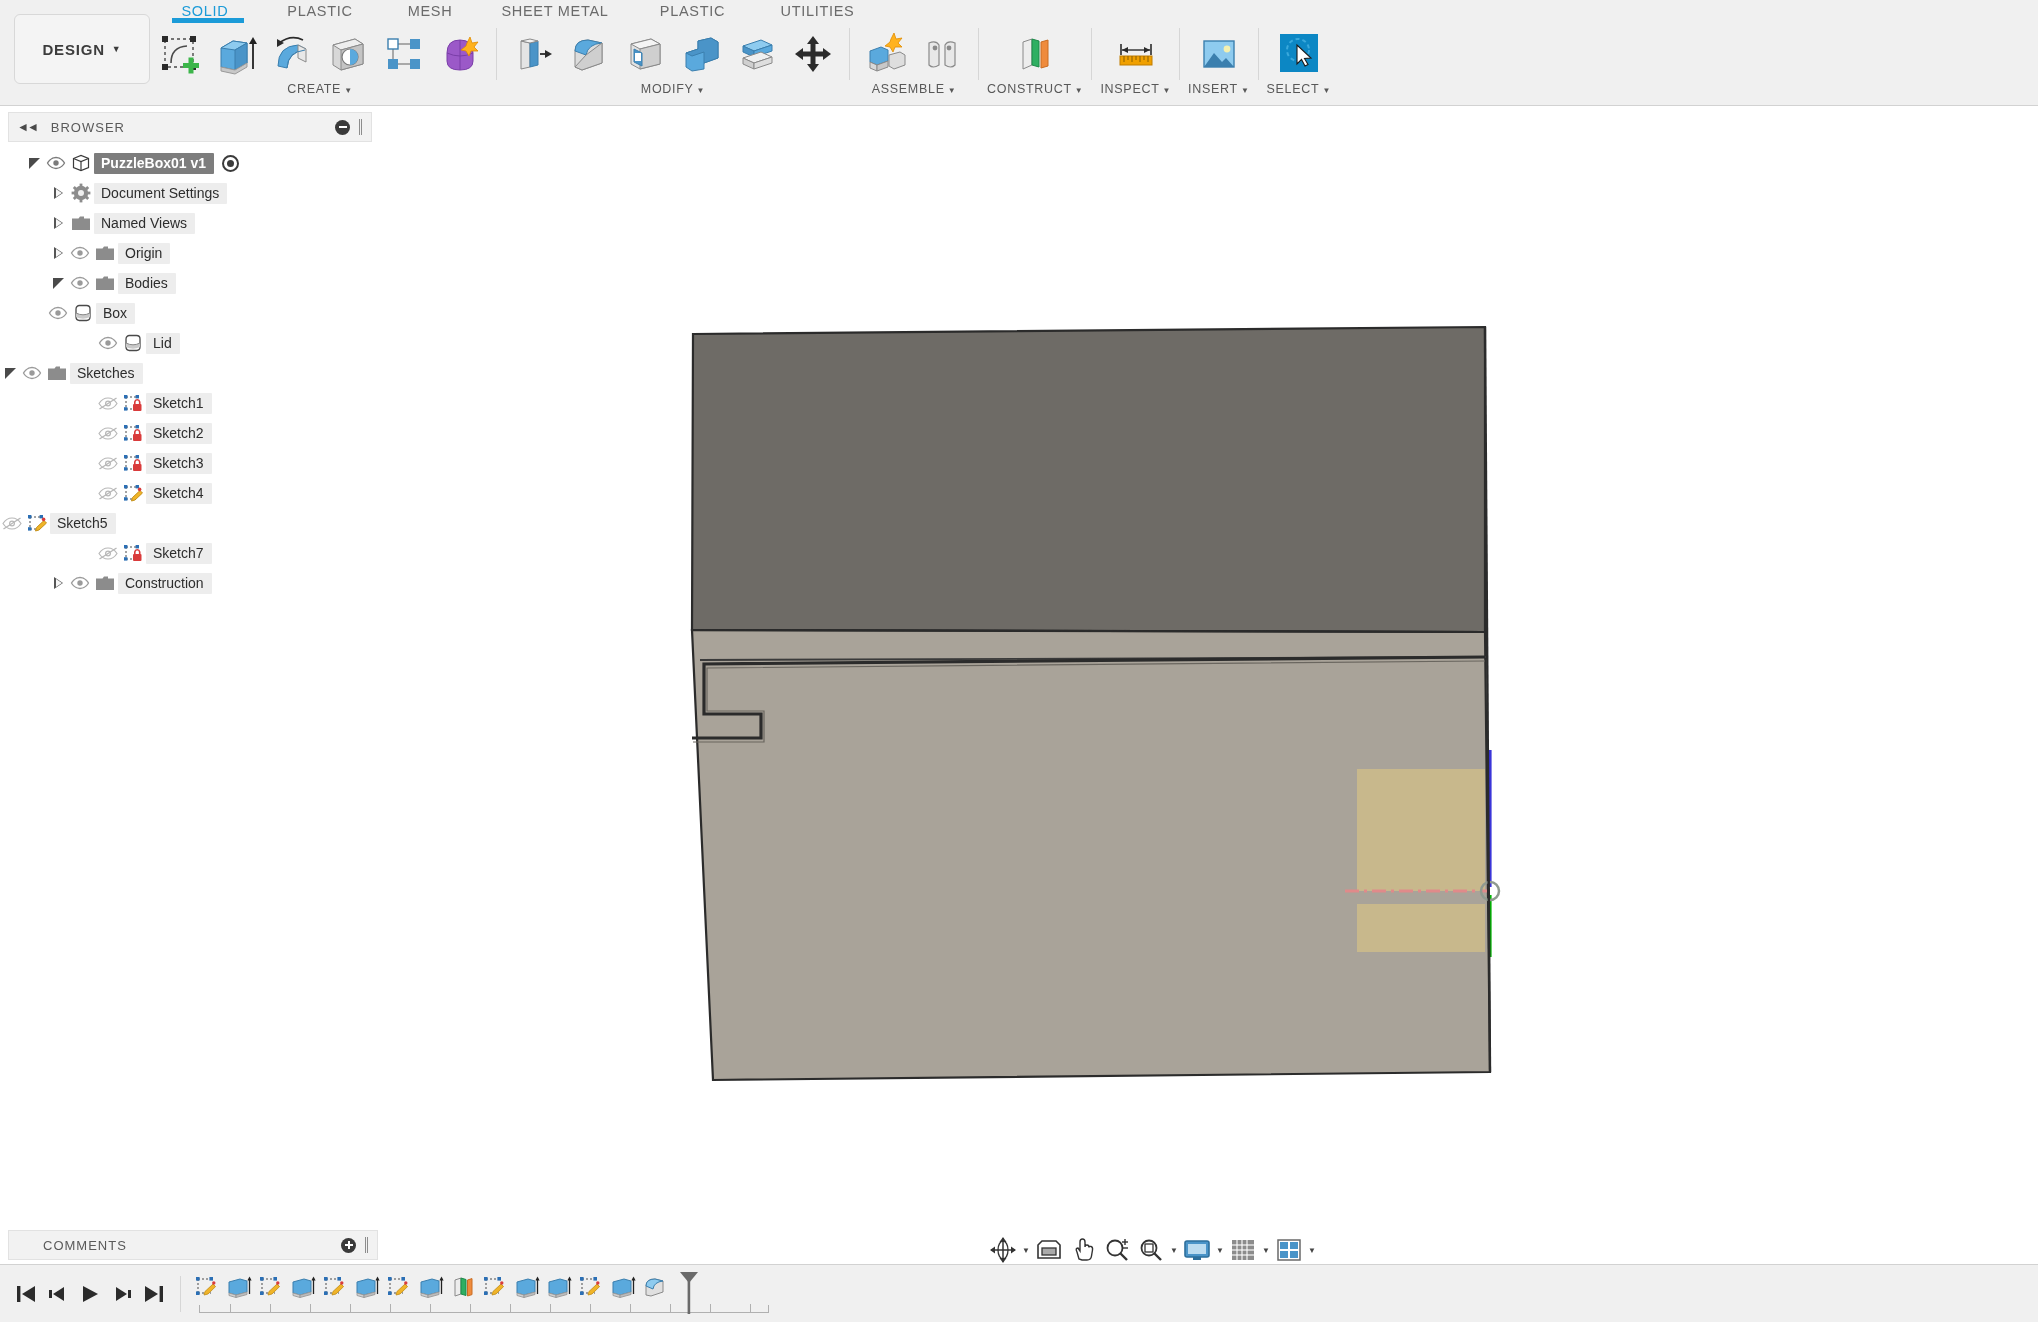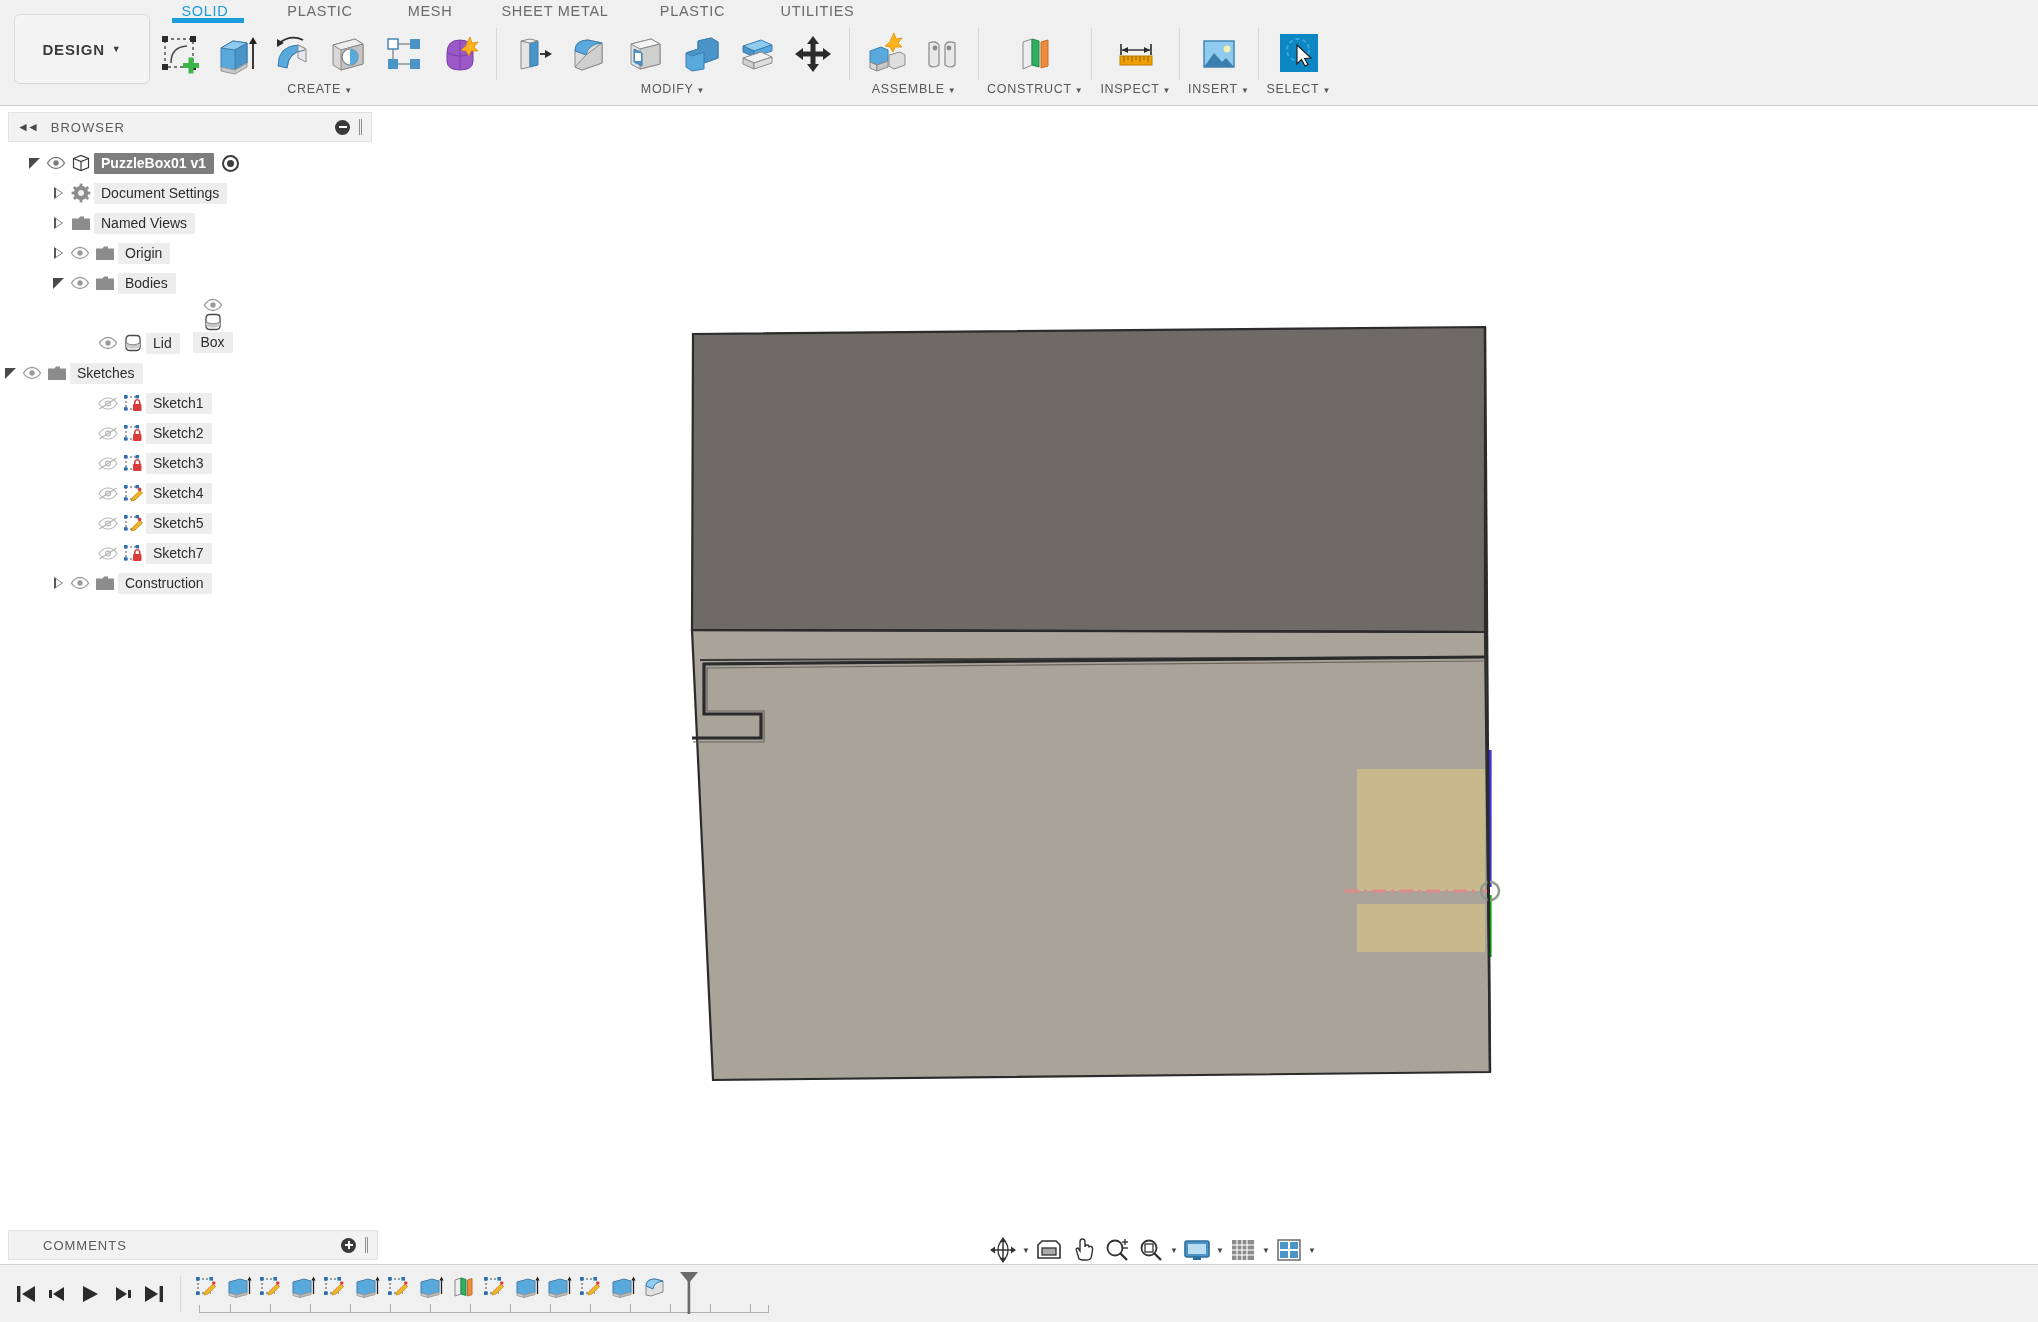--- a/index.html
+++ b/index.html
@@ -516,21 +516,21 @@
             </svg>
         </span>
         <span class="icell">
           <svg width="20" height="17" viewBox="0 0 20 17">
               <path d="M1 3.5 L7.5 3.5 L9 1.5 L13 1.5 L13 3.5 L19 3.5 L19 15 L1 15 Z" fill="#8c8c8c"></path>
             </svg>
         </span>
         <span class="lbl">Bodies</span>
       </div>
 
-      <div class="row" style="padding-left:46px;flex-direction:column;">
+      <div class="row" style="padding-left:46px;">
         <span class="eye">
           <svg width="20" height="14" viewBox="0 0 20 14">
               <path d="M10 1.5 C4.5 1.5 1.5 7 1.5 7 S4.5 12.5 10 12.5 S18.5 7 18.5 7 S15.5 1.5 10 1.5Z" fill="none" stroke="#9a9a9a" stroke-width="1.3"></path>
               <circle cx="10" cy="7" r="2.7" fill="#9a9a9a"></circle>
             </svg>
         </span>
         <span class="icell">
           <svg width="20" height="20" viewBox="0 0 20 20">
               <rect x="3" y="2.5" width="14" height="15" rx="3.4" fill="#ffffff" stroke="#4a4a4a" stroke-width="1.3"></rect>
               <path d="M3 10 Q10 13.6 17 10 L17 14.1 Q10 17.5 3 14.1 Z" fill="#c9c9c9"></path>
@@ -668,21 +668,21 @@
                 <rect x="13.6" y="2" width="3.4" height="3.4"></rect>
                 <rect x="2" y="14.2" width="3.4" height="3.4"></rect>
               </g>
             <path d="M9.5 18 L10.5 14.5 L18 7.5 L20.5 10 L13 17 Z" fill="#f0b429" stroke="#c08a10" stroke-width=".9"></path>
             <circle cx="17.6" cy="6.4" r="1.8" fill="#d93b3b"></circle>
           </svg>
         </span>
         <span class="lbl">Sketch4</span>
       </div>
 
-      <div class="row" style="padding-left:96px;">
+      <div class="row" style="">
         <span class="eye">
           <svg width="22" height="15" viewBox="0 0 22 15">
               <path d="M11 2 C5.5 2 2 7.5 2 7.5 S5.5 13 11 13 S20 7.5 20 7.5 S16.5 2 11 2Z" fill="none" stroke="#b8b8b8" stroke-width="1.2"></path>
               <circle cx="11" cy="7.5" r="2.4" fill="none" stroke="#b8b8b8" stroke-width="1.2"></circle>
               <line x1="2.5" y1="13" x2="19.5" y2="2" stroke="#b8b8b8" stroke-width="1.4"></line>
             </svg>
         </span>
         <span class="icell">
           <svg width="22" height="20" viewBox="0 0 22 20">
             <g stroke="#4a4a4a" stroke-width="1" fill="none" stroke-dasharray="2,2">

